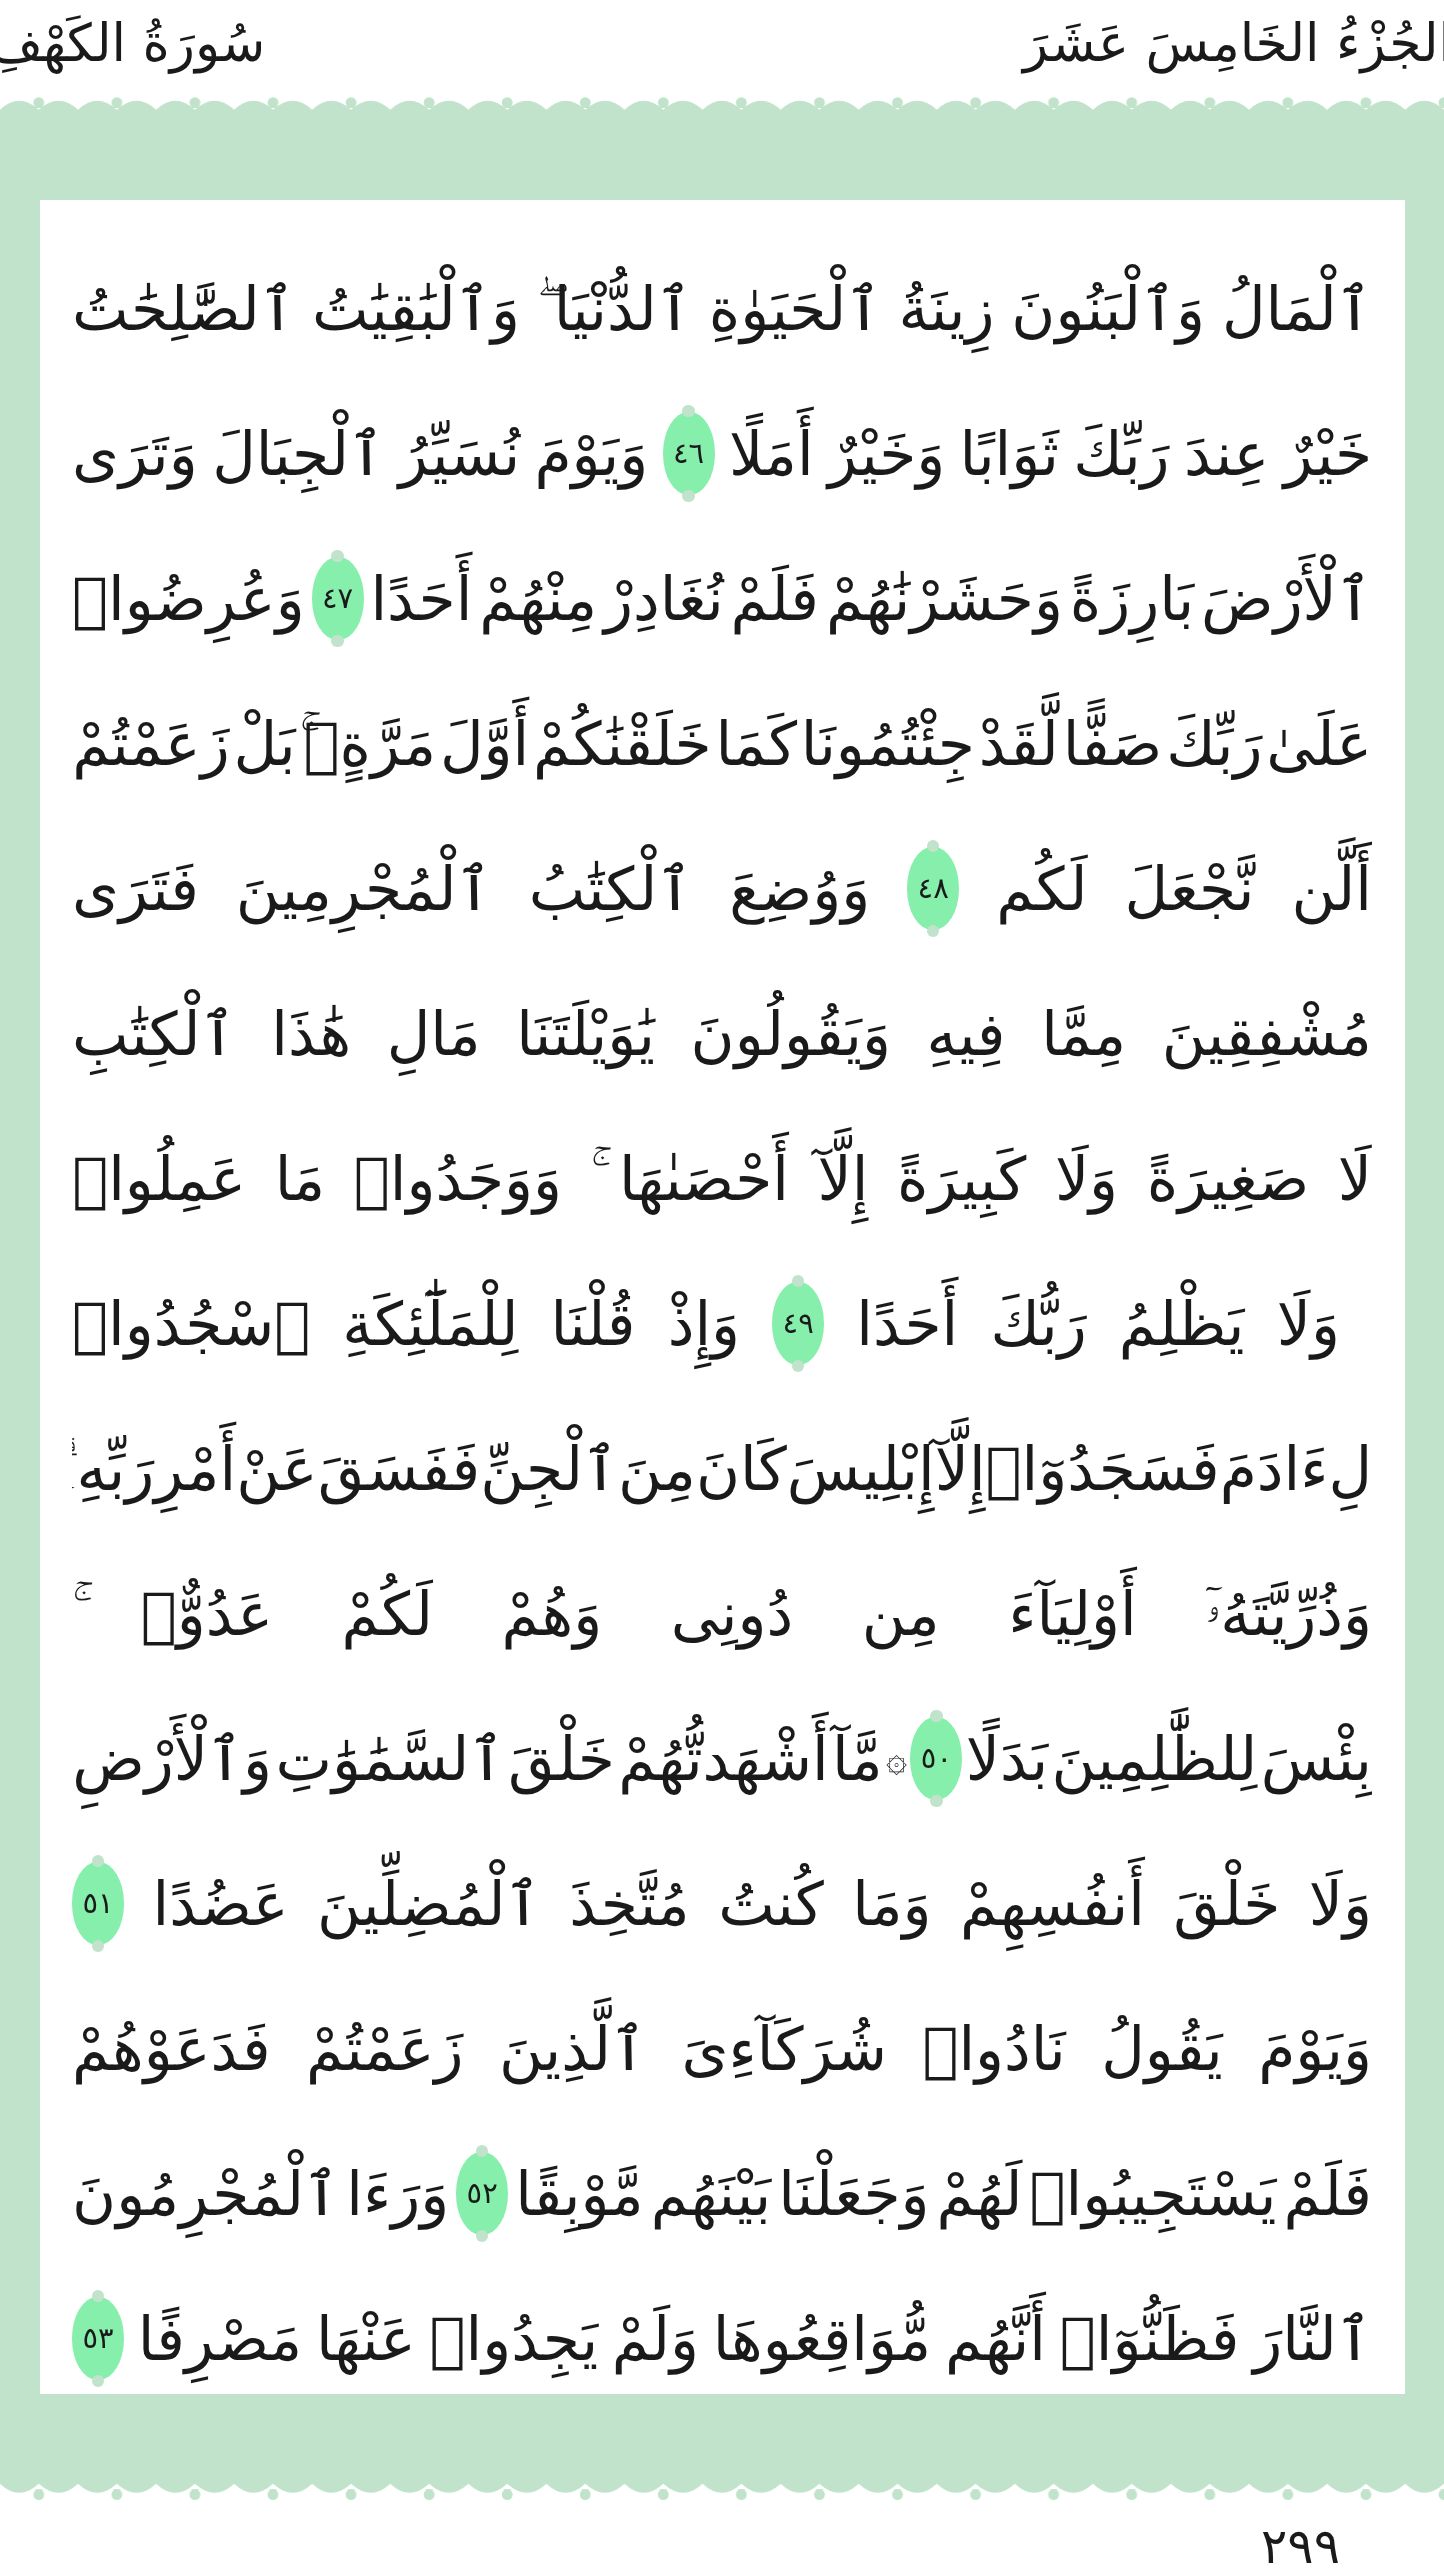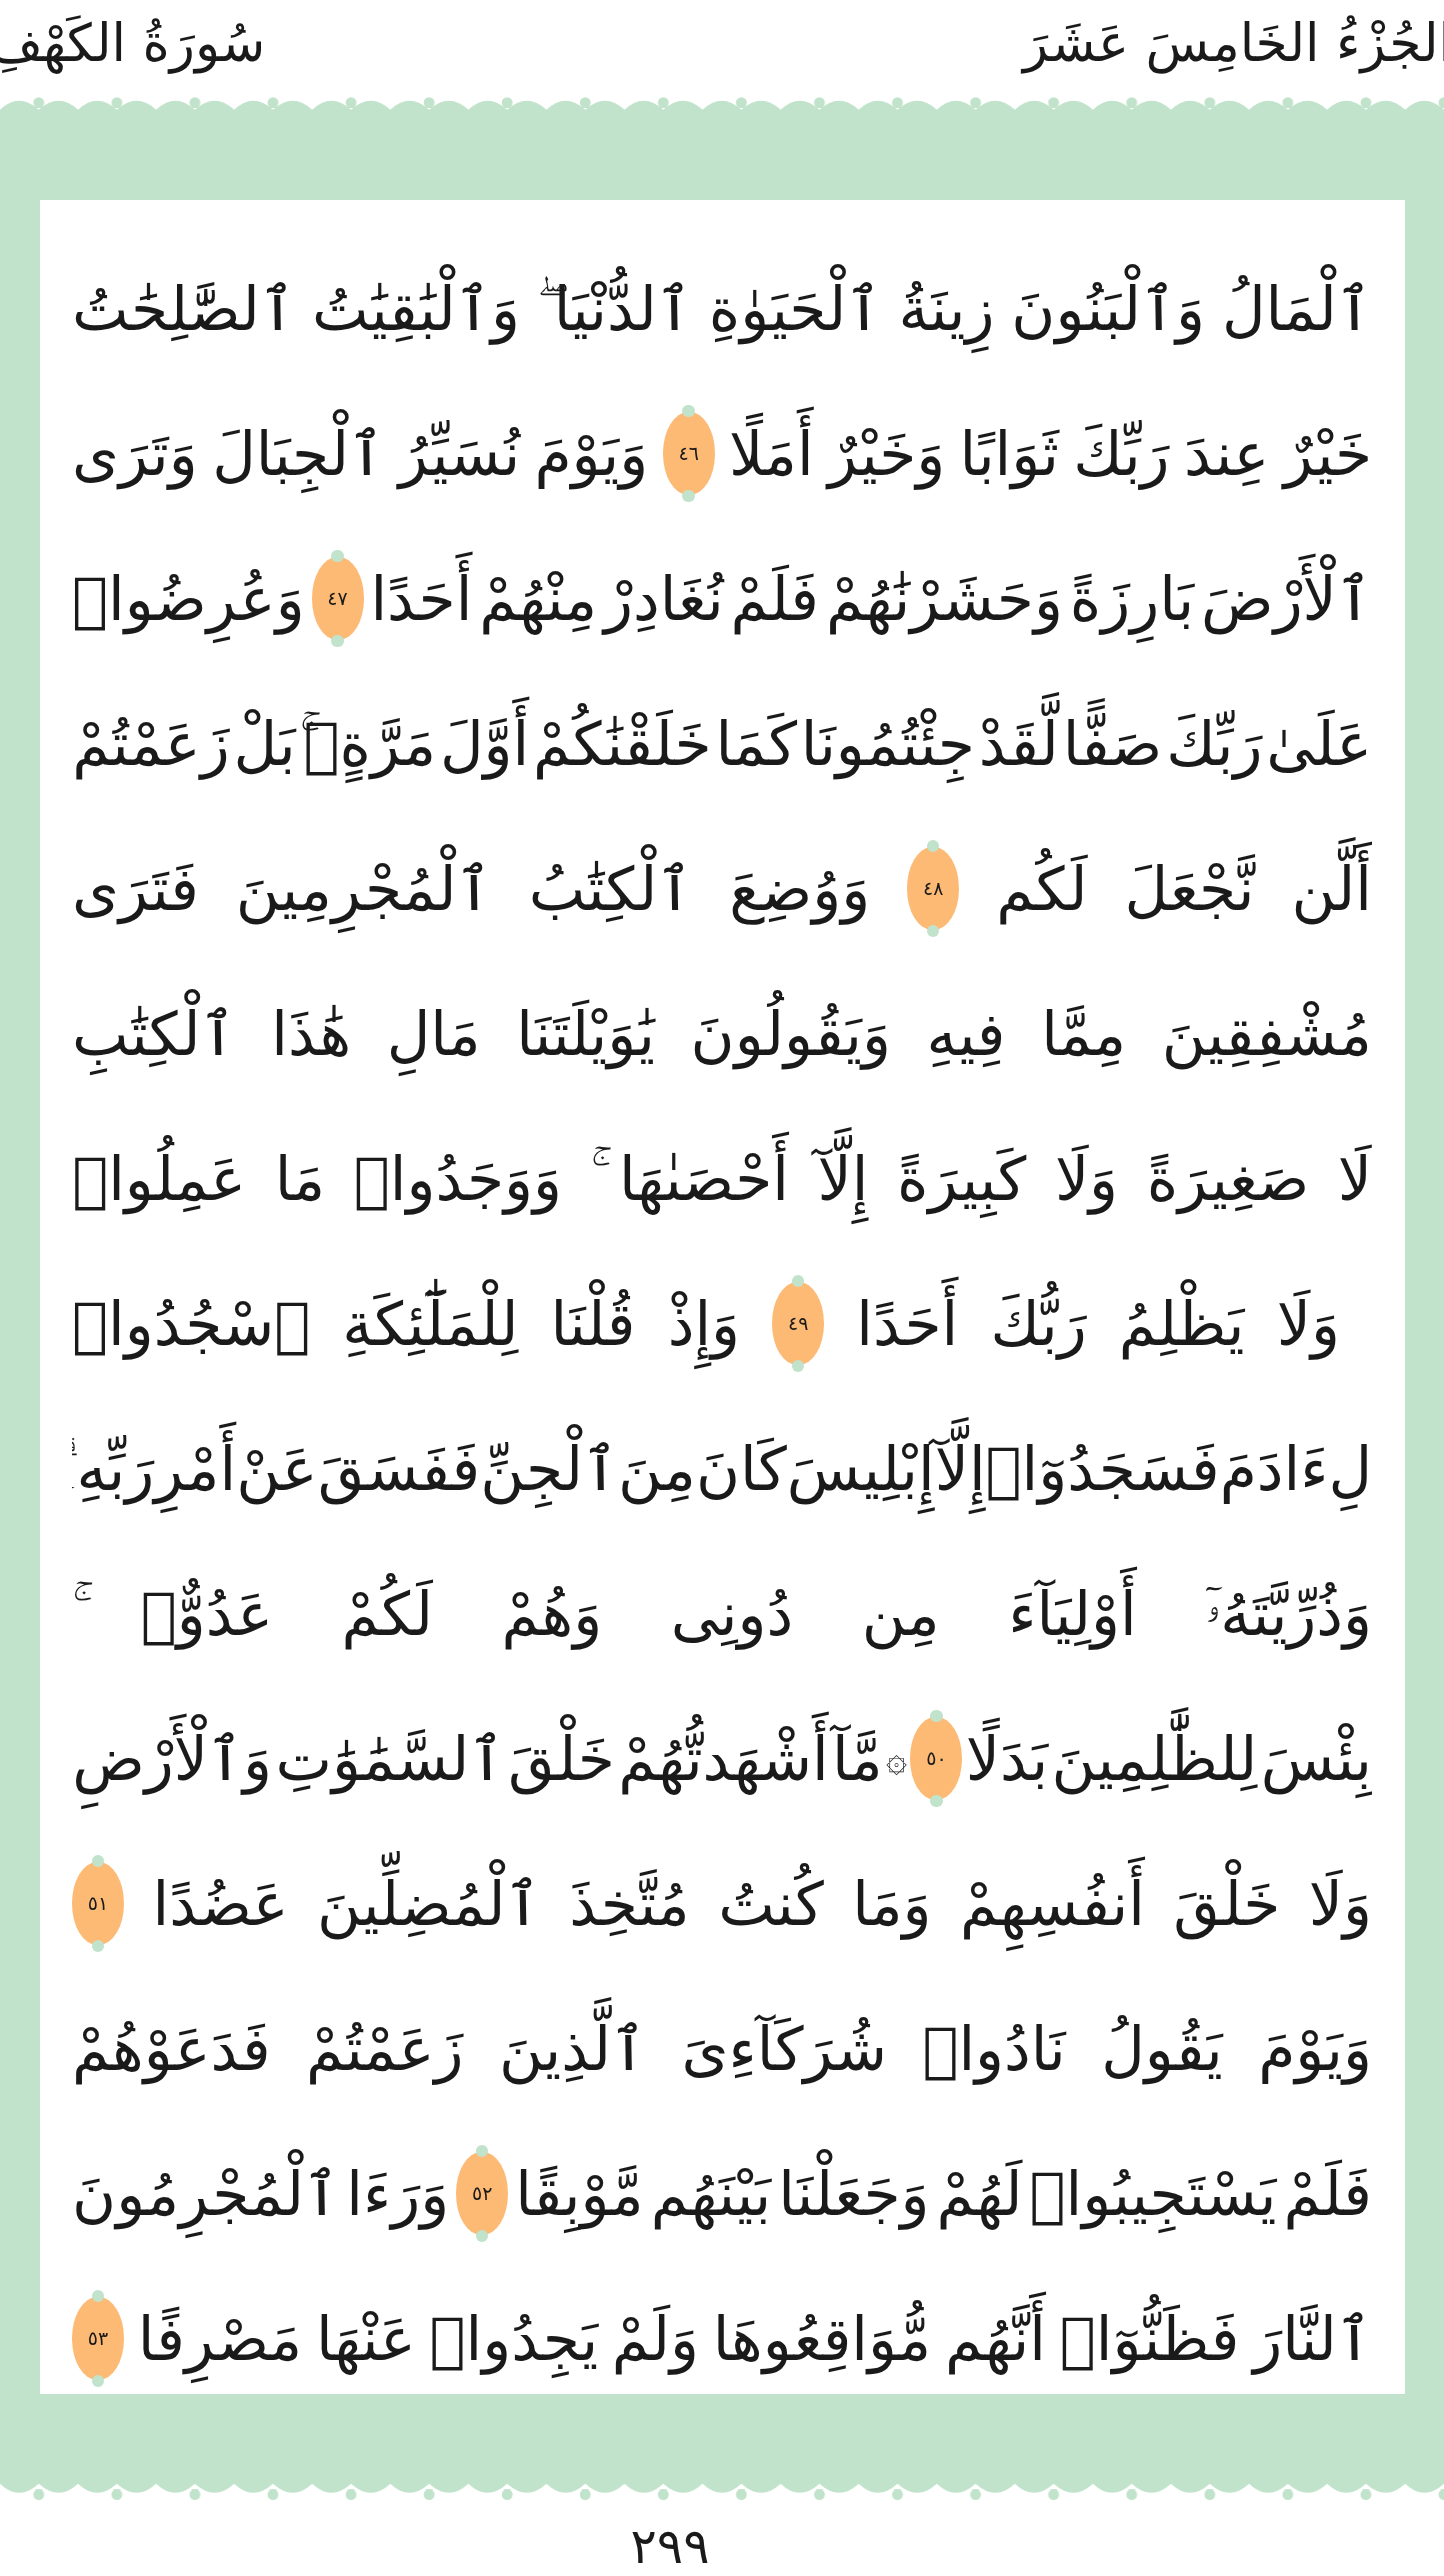--- a/index.html
+++ b/index.html
@@ -86,22 +86,22 @@
   .word {
     display: inline-block;
   }
   .ayah-marker {
     display: inline-flex;
     align-items: center;
     justify-content: center;
     width: 52px;
     height: 83px;
     border-radius: 50% / 52%;
-    background: #fdba74;
-    font-size: 19px;
+    background: #86efac;
+    font-size: 29px;
     line-height: 1;
     color: #1a1a1a;
     flex: 0 0 auto;
     position: relative;
   }
   .ayah-marker::before {
     content: "";
     position: absolute;
     top: -7.2px;
     left: 50%;
@@ -125,21 +125,21 @@
   .hizb-mark {
     display: inline-block;
     font-size: 36px;
     flex: 0 0 auto;
   }
   .page-number {
     position: absolute;
     left: 0;
     width: 1340px;
     top: 2518px;
-    text-align: center;
+    text-align: right;
     font-size: 49px;
     line-height: 58px;
     direction: rtl;
   }
 </style>
 </head>
 <body>
 
 <div class="header">
   <div class="header-juz">الجُزْءُ الخَامِسَ عَشَرَ</div>

